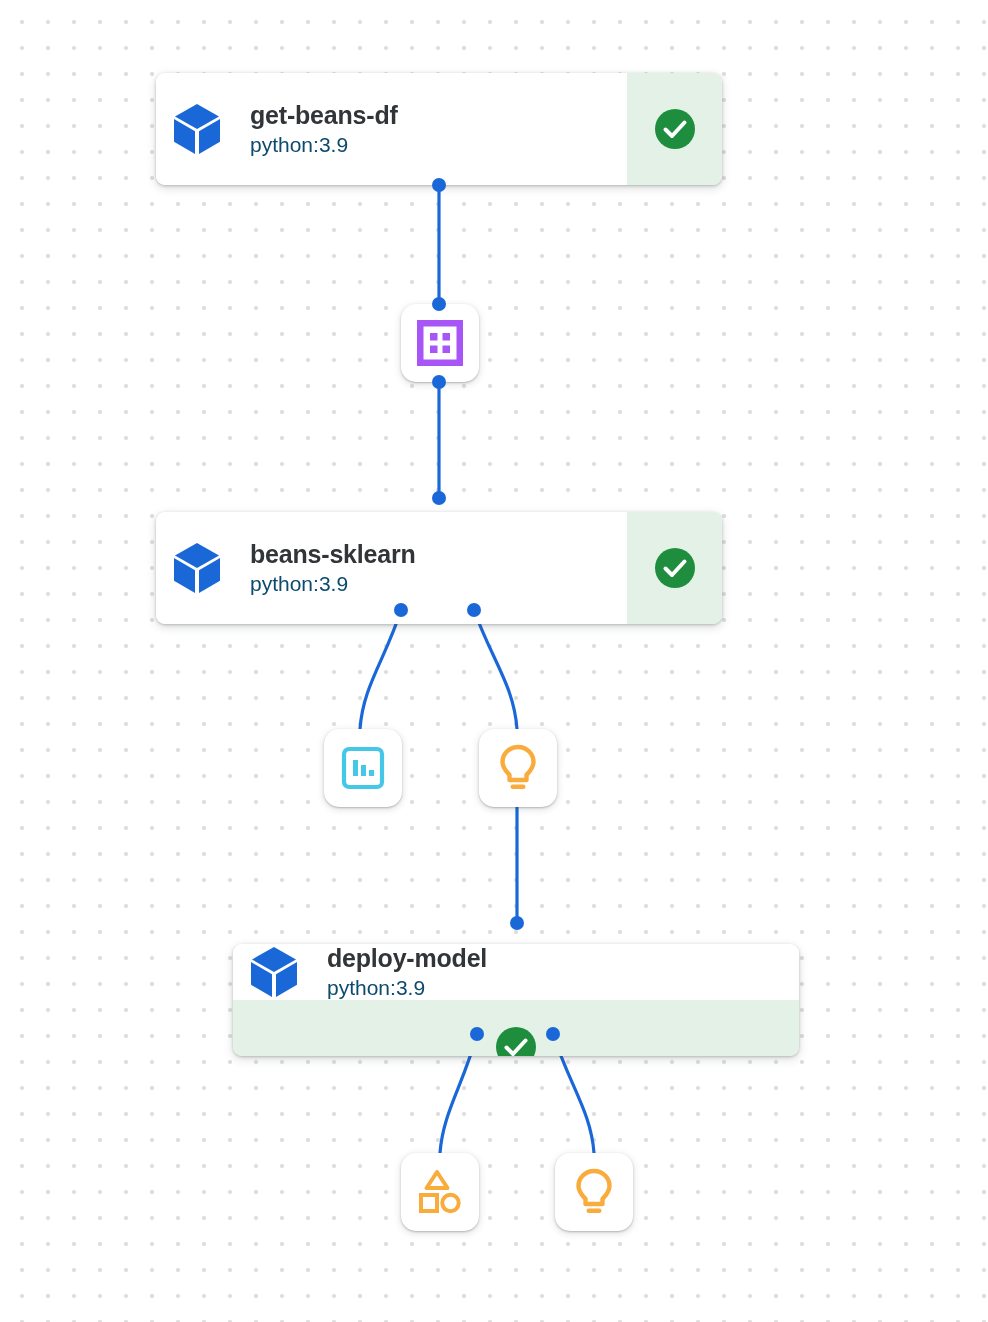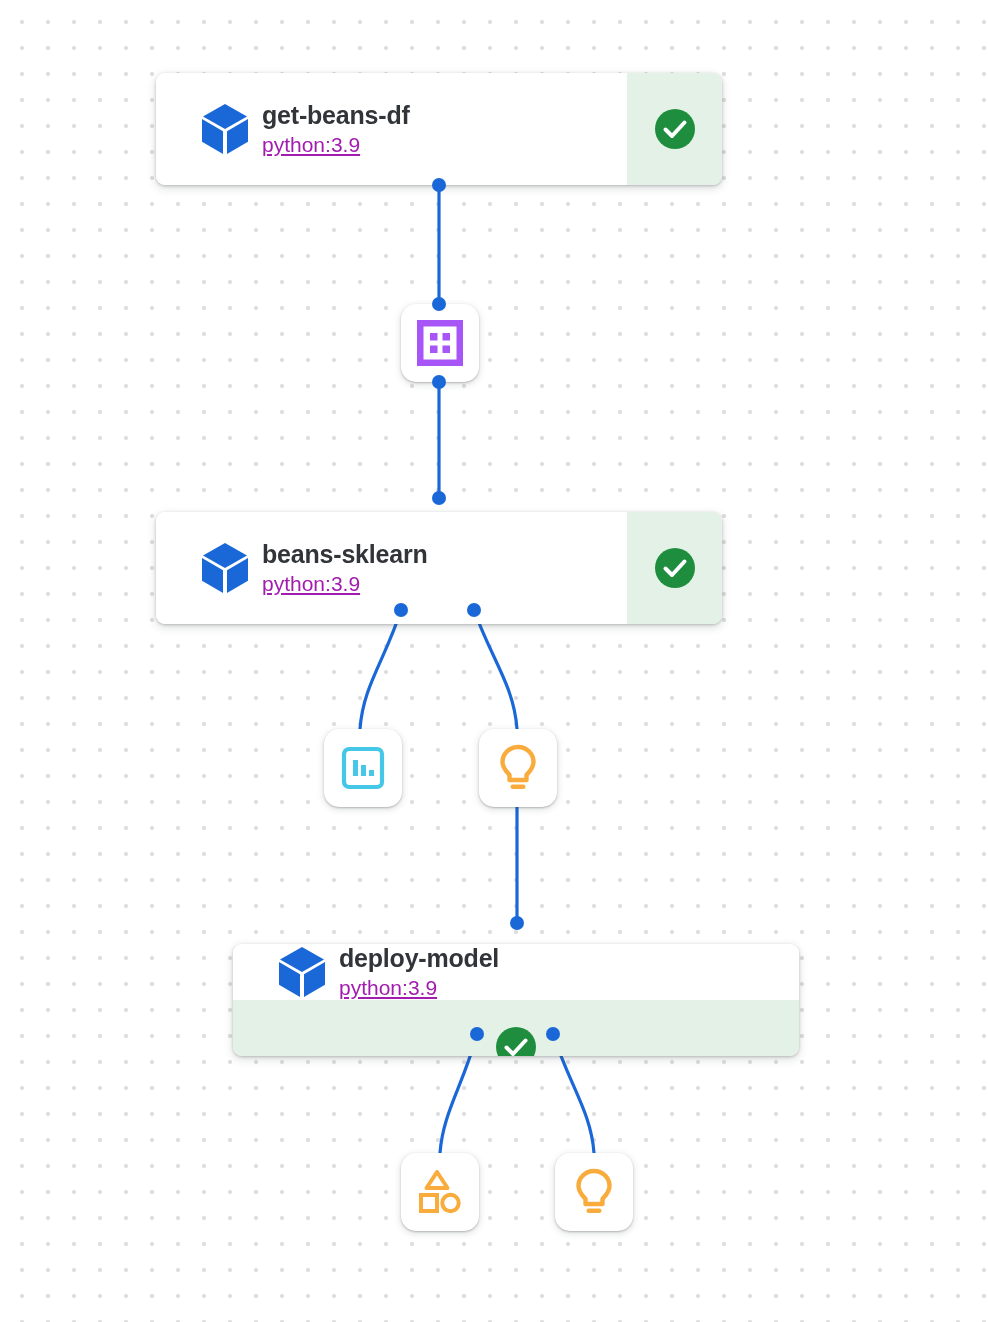--- a/index.html
+++ b/index.html
@@ -45,41 +45,40 @@
     border-radius: 9px;
     box-shadow: 0 1px 3px rgba(60,64,67,.30), 0 3px 8px 1px rgba(60,64,67,.15);
     overflow: hidden;
     z-index: 3;
   }
 
   .task-body {
     flex: 1 1 auto;
     display: flex;
     align-items: center;
-    padding: 0 0 0 44px;
-    gap: 12px;
+    padding: 0 0 0 16px;
+    gap: 28px;
     background: #ffffff;
   }
 
   .task-text { display: flex; flex-direction: column; gap: 2px; }
 
   .task-title {
     font-size: 25px;
     font-weight: bold;
     color: #313438;
     letter-spacing: -0.2px;
     line-height: 1.15;
   }
 
   .task-sub {
     font-size: 21px;
     font-weight: normal;
-    color: #a21caf;
+    color: #0c4a6e;
     line-height: 1.2;
-    text-decoration: underline;
   }
 
   .task-status {
     flex: 0 0 95px;
     background: #e3f1e6;
     display: flex;
     align-items: center;
     justify-content: center;
   }
 

